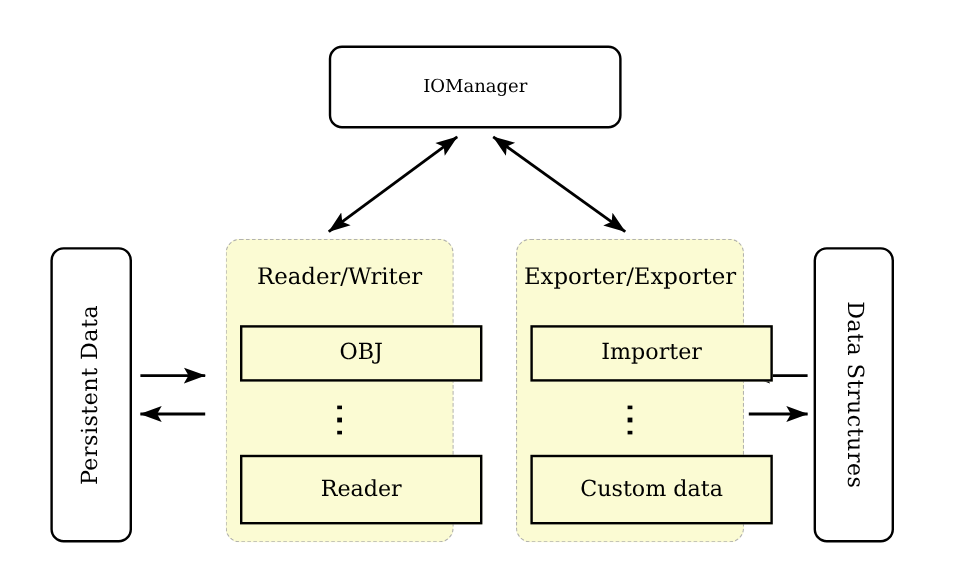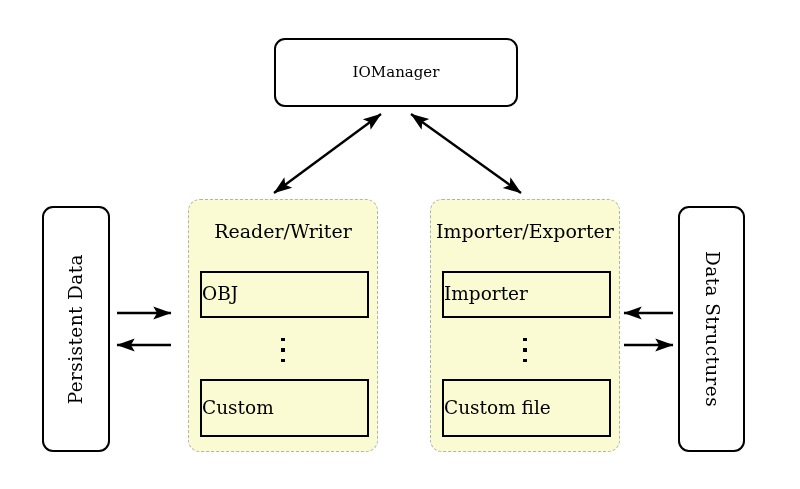--- a/index.html
+++ b/index.html
@@ -93,28 +93,28 @@
     top: 20px;
     text-align: center;
     font-size: 19px;
     white-space: nowrap;
   }
 
   
   .leafbox {
     position: absolute;
     left: 11px;
-    width: 169px;
+    width: 202px;
     box-sizing: border-box;
     border: 2.6px solid #000000;
     border-radius: 0;
     background: #fbfbd3;
     display: flex;
     align-items: center;
-    justify-content: flex-start;
+    justify-content: center;
     text-align: center;
     font-size: 18.5px;
     line-height: 1.2;
   }
   .leaf-top {
     top: 71px;
     height: 47px;
   }
   .leaf-bottom {
     top: 179px;
@@ -184,35 +184,35 @@
     <div class="leafbox leaf-top">
       <span>OBJ</span>
     </div>
     <div class="ellipsis">
       <span></span>
       <span></span>
       <span></span>
     </div>
     <div class="leafbox leaf-bottom">
       <span>
-        <span>Custom</span><br>
+        <span>Reader</span><br>
       </span>
     </div>
   </div>
 
   <div class="panel" id="panel-importerexporter">
-    <div class="panel-title">Importer/Exporter</div>
+    <div class="panel-title">Exporter/Exporter</div>
     <div class="leafbox leaf-top">
       <span>Importer</span>
     </div>
     <div class="ellipsis">
       <span></span>
       <span></span>
       <span></span>
     </div>
     <div class="leafbox leaf-bottom">
       <span>
-        <span>Custom file</span><br>
+        <span>Custom data</span><br>
       </span>
     </div>
   </div>
 
 </div>
 
 </body></html>

